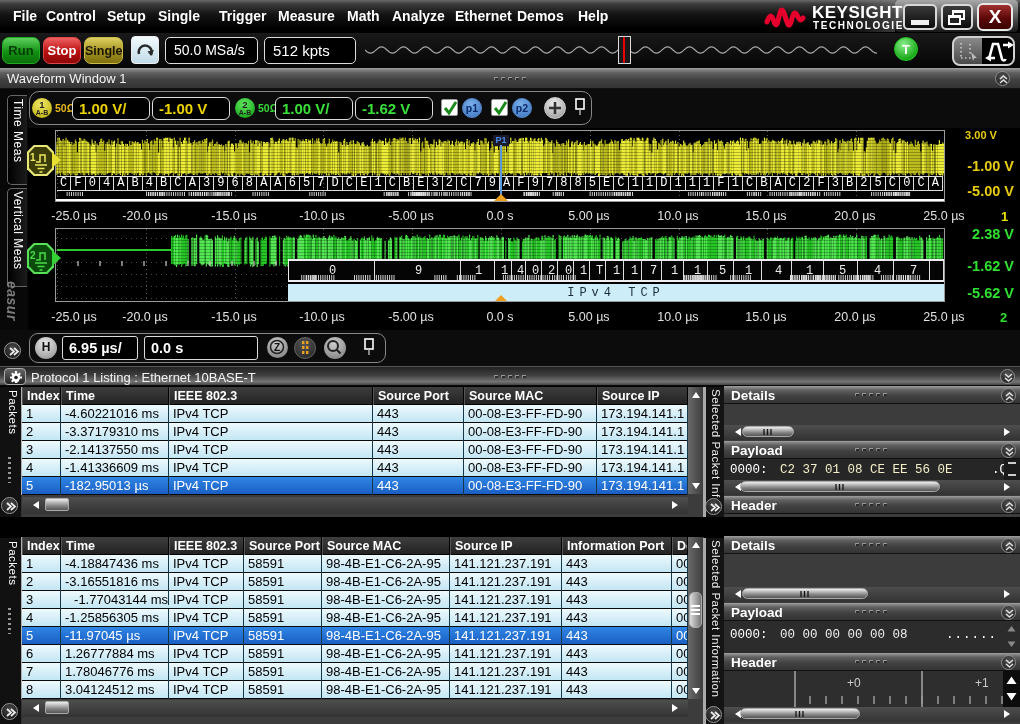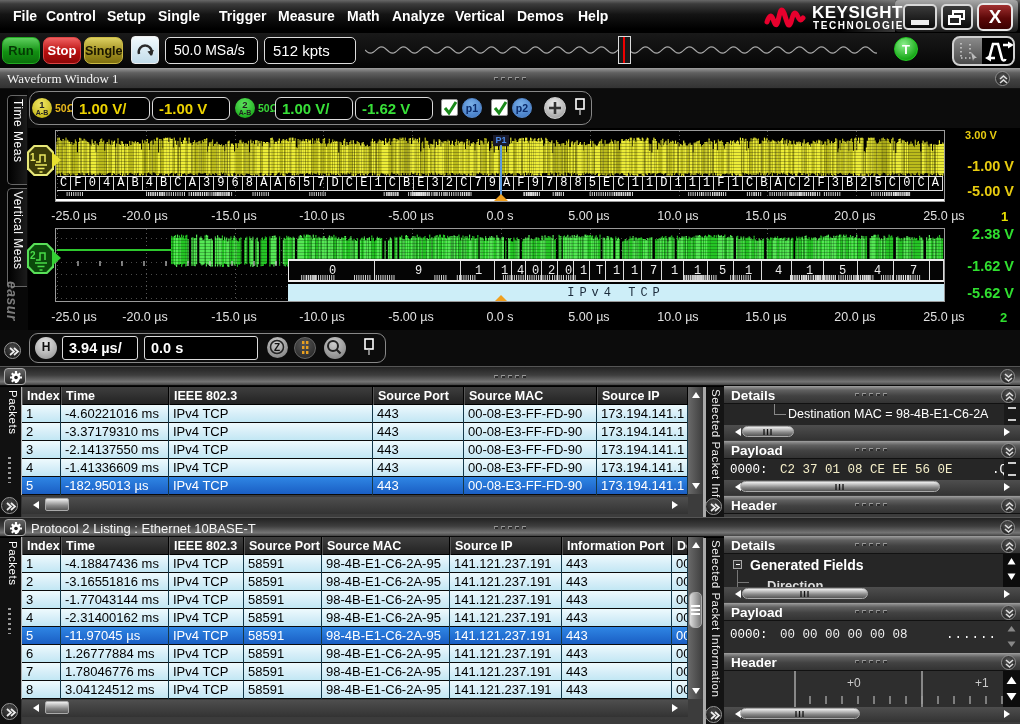--- a/index.html
+++ b/index.html
@@ -12,21 +12,21 @@
 <div id="root">
 <div class="abs" style="left:0;top:0;width:1020px;height:33px;background:linear-gradient(#686868 0%,#3c3c3c 12%,#141414 45%,#000 90%);border-bottom:1px solid #000;">
 <span class="abs" style="left:13px;top:8px;font-size:14px;font-weight:bold;color:#fff;">File</span>
 <span class="abs" style="left:46px;top:8px;font-size:14px;font-weight:bold;color:#fff;">Control</span>
 <span class="abs" style="left:107px;top:8px;font-size:14px;font-weight:bold;color:#fff;">Setup</span>
 <span class="abs" style="left:158px;top:8px;font-size:14px;font-weight:bold;color:#fff;">Single</span>
 <span class="abs" style="left:219px;top:8px;font-size:14px;font-weight:bold;color:#fff;">Trigger</span>
 <span class="abs" style="left:278px;top:8px;font-size:14px;font-weight:bold;color:#fff;">Measure</span>
 <span class="abs" style="left:347px;top:8px;font-size:14px;font-weight:bold;color:#fff;">Math</span>
 <span class="abs" style="left:392px;top:8px;font-size:14px;font-weight:bold;color:#fff;">Analyze</span>
-<span class="abs" style="left:455px;top:8px;font-size:14px;font-weight:bold;color:#fff;">Vertical</span>
+<span class="abs" style="left:455px;top:8px;font-size:14px;font-weight:bold;color:#fff;">Ethernet</span>
 <span class="abs" style="left:517px;top:8px;font-size:14px;font-weight:bold;color:#fff;">Demos</span>
 <span class="abs" style="left:578px;top:8px;font-size:14px;font-weight:bold;color:#fff;">Help</span>
 <div class="abs" style="left:895px;top:0;width:123px;height:32px;border-radius:4px;background:linear-gradient(180deg,#a8a8a8 0%,#828282 25%,#444 65%,#181818 100%);"></div>
 <div class="abs" style="left:840px;top:0;width:55px;height:32px;background:linear-gradient(90deg,rgba(150,150,150,0),rgba(150,150,150,0.38));"></div>
 <svg class="abs" style="left:764px;top:2px" width="46" height="30">
         <path d="M3 20C5 14 7 12 9 17C11 22 12 26 14 19C16 10 17 4 20 11C23 19 24 28 27 20C29 13 30 8 33 13C35 17 36 20 39 16" stroke="#e8002d" stroke-width="5" fill="none" stroke-linejoin="round" stroke-linecap="round"></path>
       </svg>
 <div class="abs" style="left:812px;top:3px;font-size:17px;font-weight:bold;color:#fff;letter-spacing:0.5px;">KEYSIGHT</div>
 <div class="abs" style="left:813px;top:20px;font-size:10px;font-weight:bold;color:#fff;letter-spacing:1.6px;">TECHNOLOGIES</div>
 <div class="abs" style="left:903px;top:4px;width:34px;height:26px;border:2px solid #d8d8d8;border-radius:5px;background:linear-gradient(#3a3a3a,#0a0a0a);">
@@ -70,21 +70,21 @@
             <g stroke="#fff" stroke-width="2.6" fill="none">
               <path d="M7 21L11 6h5l4 15c0.5 2 3 2 3.5 0"></path>
               <path d="M21 7h6M13 20H6"></path>
             </g>
             <path d="M26 3.5L32 7l-6 3.5z" fill="#fff"></path>
             <path d="M9 16.5L3 20l6 3.5z" fill="#fff"></path>
           </svg></div>
       </div>
 </div>
 <div class="abs gbar" style="left:0;top:68px;width:1020px;height:21px;border-top:1px solid #999;border-bottom:1px solid #111;">
-<span class="abs hdrtxt" style="left:7px;top:2px;font-family:Liberation Serif, serif;">Waveform Window 1</span>
+<span class="abs hdrtxt" style="left:7px;top:2px;">Waveform Window 1</span>
 <div style="position:absolute;left:494px;top:8px;width:4px;height:3px;background:#2c2c2c;border-top:1px solid #999;border-left:1px solid #888;"></div>
       <div style="position:absolute;left:501px;top:8px;width:4px;height:3px;background:#2c2c2c;border-top:1px solid #999;border-left:1px solid #888;"></div>
       <div style="position:absolute;left:508px;top:8px;width:4px;height:3px;background:#2c2c2c;border-top:1px solid #999;border-left:1px solid #888;"></div>
       <div style="position:absolute;left:515px;top:8px;width:4px;height:3px;background:#2c2c2c;border-top:1px solid #999;border-left:1px solid #888;"></div>
       <div style="position:absolute;left:522px;top:8px;width:4px;height:3px;background:#2c2c2c;border-top:1px solid #999;border-left:1px solid #888;"></div>
 <div style="position:absolute;left:995px;top:2px;width:15px;height:15px;border-radius:50%;background:radial-gradient(circle at 50% 35%,#555,#181818);border:1px solid #909090;"><svg width="15" height="15" style="transform:rotate(180deg)">
           <path d="M4 4l3.5 3L11 4M4 8l3.5 3L11 8" stroke="#ddd" stroke-width="1.6" fill="none"></path>
         </svg></div>
 </div>
 <div class="abs" style="left:0;top:89px;width:28px;height:277px;background:#080808;">
@@ -364,21 +364,21 @@
 <div class="abs" style="left:881px;top:8px;width:70px;text-align:center;font-size:12.5px;color:#e0e0e0;">25.0 µs</div>
 <span class="abs" style="left:972px;top:8px;font-size:13px;font-weight:bold;color:#30e030;">2</span>
 </div>
 <div class="abs" style="left:0;top:330px;width:1020px;height:36px;background:#0c0c0c;">
 <div style="position:absolute;left:4px;top:12px;width:17px;height:17px;border-radius:50%;background:radial-gradient(circle at 50% 35%,#4a4a4a,#111);border:1px solid #9a9a9a;"><svg width="17" height="17" style="transform:rotate(0deg)">
           <path d="M5 5l4 3.5L5 12M9 5l4 3.5L9 12" stroke="#eee" stroke-width="1.7" fill="none"></path>
         </svg></div>
 <div class="abs" style="left:29px;top:3px;width:357px;height:30px;border:1px solid #888;border-radius:9px;"></div>
 <div class="abs" style="left:35px;top:7px;width:22px;height:22px;border-radius:50%;background:radial-gradient(circle at 45% 30%,#e8e8e8,#8a8a8a);text-align:center;line-height:21px;font-size:12px;font-weight:bold;color:#111;">H</div>
 <div class="vbox" style="left:62px;top:6px;width:76px;height:24px;border-radius:3px;">
-        <span class="abs" style="left:6px;top:3px;font-size:14.5px;color:#fff;">3.94 µs/</span>
+        <span class="abs" style="left:6px;top:3px;font-size:14.5px;color:#fff;">6.95 µs/</span>
       </div>
 <div class="vbox" style="left:144px;top:6px;width:114px;height:24px;border-radius:3px;">
         <span class="abs" style="left:6px;top:3px;font-size:14.5px;color:#fff;">0.0 s</span>
       </div>
 <div class="abs" style="left:267px;top:7px;width:21px;height:21px;border-radius:50%;background:radial-gradient(circle at 45% 30%,#ccc,#777);"><svg width="20" height="20">
           <circle cx="10" cy="10" r="6.5" stroke="#222" stroke-width="1.5" fill="none"></circle>
           <text x="7" y="14" font-size="10" font-weight="bold" fill="#111">Z</text>
         </svg></div>
 <div class="abs" style="left:294px;top:7px;width:22px;height:22px;border-radius:50%;background:radial-gradient(circle at 45% 30%,#555,#222);border:1px solid #666;"><svg width="20" height="20">
           <g fill="#e8a020">
@@ -402,20 +402,21 @@
 <div class="abs gbar2" style="left:0;top:366px;width:1020px;height:20px;border-top:1px solid #555;border-bottom:1px solid #0a0a0a;">
       <div style="position:absolute;left:4px;top:1px;width:22px;height:17px;border-radius:4px;background:linear-gradient(#666,#222);border:1px solid #aaa;"><svg width="22" height="17">
           <g fill="#fff">
             <circle cx="11" cy="8.5" r="4.2"></circle>
             <g stroke="#fff" stroke-width="2.2">
               <path d="M11 2v3M11 11v3M5 8.5h3M14 8.5h3M6.8 4.3l2 2M13.2 12.7l-2-2M15.2 4.3l-2 2M6.8 12.7l2-2"></path>
             </g>
             <circle cx="11" cy="8.5" r="1.8" fill="#222"></circle>
           </g>
         </svg></div>
+      <span class="abs hdrtxt" style="left:31px;top:3px;">Protocol 1 Listing : Ethernet 10BASE-T</span>
       <div style="position:absolute;left:494px;top:8px;width:4px;height:3px;background:#2c2c2c;border-top:1px solid #999;border-left:1px solid #888;"></div>
       <div style="position:absolute;left:501px;top:8px;width:4px;height:3px;background:#2c2c2c;border-top:1px solid #999;border-left:1px solid #888;"></div>
       <div style="position:absolute;left:508px;top:8px;width:4px;height:3px;background:#2c2c2c;border-top:1px solid #999;border-left:1px solid #888;"></div>
       <div style="position:absolute;left:515px;top:8px;width:4px;height:3px;background:#2c2c2c;border-top:1px solid #999;border-left:1px solid #888;"></div>
       <div style="position:absolute;left:522px;top:8px;width:4px;height:3px;background:#2c2c2c;border-top:1px solid #999;border-left:1px solid #888;"></div>
       <div style="position:absolute;left:1000px;top:2px;width:15px;height:15px;border-radius:50%;background:radial-gradient(circle at 50% 35%,#555,#181818);border:1px solid #909090;"><svg width="15" height="15" style="transform:rotate(0deg)">
           <path d="M4 4l3.5 3L11 4M4 8l3.5 3L11 8" stroke="#ddd" stroke-width="1.6" fill="none"></path>
         </svg></div>
     </div>
 <div class="abs" style="left:0;top:387px;width:710px;height:130px;background:#3c3c3c;">
@@ -505,29 +506,20 @@
       <span class="abs" style="left:7px;top:1px;font-size:13.5px;font-weight:bold;color:#fff;">Details</span>
       <div style="position:absolute;left:131px;top:6px;width:4px;height:3px;background:#2c2c2c;border-top:1px solid #999;border-left:1px solid #888;"></div>
       <div style="position:absolute;left:138px;top:6px;width:4px;height:3px;background:#2c2c2c;border-top:1px solid #999;border-left:1px solid #888;"></div>
       <div style="position:absolute;left:145px;top:6px;width:4px;height:3px;background:#2c2c2c;border-top:1px solid #999;border-left:1px solid #888;"></div>
       <div style="position:absolute;left:152px;top:6px;width:4px;height:3px;background:#2c2c2c;border-top:1px solid #999;border-left:1px solid #888;"></div>
       <div style="position:absolute;left:159px;top:6px;width:4px;height:3px;background:#2c2c2c;border-top:1px solid #999;border-left:1px solid #888;"></div>
       <div style="position:absolute;left:277px;top:1px;width:15px;height:15px;border-radius:50%;background:radial-gradient(circle at 50% 35%,#555,#181818);border:1px solid #909090;"><svg width="15" height="15" style="transform:rotate(180deg)">
           <path d="M4 4l3.5 3L11 4M4 8l3.5 3L11 8" stroke="#ddd" stroke-width="1.6" fill="none"></path>
         </svg></div>
     </div>
-<div class="abs" style="left:724px;top:404px;width:296px;height:21px;background:#262626;">
-      <div class="abs" style="left:50px;top:0;width:1px;height:10px;background:#888;"></div>
-      <div class="abs" style="left:50px;top:10px;width:12px;height:1px;background:#888;"></div>
-      <span class="abs" style="left:64px;top:3px;font-size:12.5px;color:#fff;white-space:nowrap;">Destination MAC = 98-4B-E1-C6-2A</span>
-      <div class="abs" style="left:280px;top:0;width:16px;height:21px;background:#1a1a1a;">
-        <div class="abs" style="left:4px;top:3px;width:8px;height:2px;background:#ccc;"></div>
-        <div class="abs" style="left:4px;top:15px;width:8px;height:2px;background:#ccc;"></div>
-      </div>
-    </div>
 <div class="abs" style="left:724px;top:425px;width:296px;height:15px;background:linear-gradient(#4e4e4e,#333);">
       <svg class="abs" style="left:9px;top:2px" width="10" height="10">
         <path d="M8 1L2 5l6 4z" fill="#fff"></path>
       </svg>
       <svg class="abs" style="left:278px;top:2px" width="10" height="10">
         <path d="M2 1l6 4-6 4z" fill="#fff"></path>
       </svg>
       <div class="abs" style="left:18px;top:1px;width:52px;height:11px;border-radius:6px;background:linear-gradient(#efefef,#888 60%,#555);border:1px solid #aaa;">
         <div class="abs" style="left:0;top:0;width:100%;text-align:center;font-size:9px;font-weight:bold;color:#111;line-height:10px;letter-spacing:1px;">III</div>
       </div>
@@ -570,40 +562,20 @@
       <div style="position:absolute;left:145px;top:6px;width:4px;height:3px;background:#2c2c2c;border-top:1px solid #999;border-left:1px solid #888;"></div>
       <div style="position:absolute;left:152px;top:6px;width:4px;height:3px;background:#2c2c2c;border-top:1px solid #999;border-left:1px solid #888;"></div>
       <div style="position:absolute;left:159px;top:6px;width:4px;height:3px;background:#2c2c2c;border-top:1px solid #999;border-left:1px solid #888;"></div>
       <div style="position:absolute;left:277px;top:1px;width:15px;height:15px;border-radius:50%;background:radial-gradient(circle at 50% 35%,#555,#181818);border:1px solid #909090;"><svg width="15" height="15" style="transform:rotate(180deg)">
           <path d="M4 4l3.5 3L11 4M4 8l3.5 3L11 8" stroke="#ddd" stroke-width="1.6" fill="none"></path>
         </svg></div>
     </div>
 <div style="position:absolute;left:705px;top:498px;width:17px;height:17px;border-radius:50%;background:radial-gradient(circle at 50% 35%,#4a4a4a,#111);border:1px solid #9a9a9a;"><svg width="17" height="17" style="transform:rotate(0deg)">
         <path d="M5 5l4 3.5L5 12M9 5l4 3.5L9 12" stroke="#eee" stroke-width="1.7" fill="none"></path>
       </svg></div>
-<div class="abs gbar2" style="left:0;top:517px;width:1020px;height:20px;border-top:1px solid #555;border-bottom:1px solid #0a0a0a;">
-      <div style="position:absolute;left:4px;top:1px;width:22px;height:17px;border-radius:4px;background:linear-gradient(#666,#222);border:1px solid #aaa;"><svg width="22" height="17">
-          <g fill="#fff">
-            <circle cx="11" cy="8.5" r="4.2"></circle>
-            <g stroke="#fff" stroke-width="2.2">
-              <path d="M11 2v3M11 11v3M5 8.5h3M14 8.5h3M6.8 4.3l2 2M13.2 12.7l-2-2M15.2 4.3l-2 2M6.8 12.7l2-2"></path>
-            </g>
-            <circle cx="11" cy="8.5" r="1.8" fill="#222"></circle>
-          </g>
-        </svg></div>
-      <span class="abs hdrtxt" style="left:31px;top:3px;">Protocol 2 Listing : Ethernet 10BASE-T</span>
-      <div style="position:absolute;left:494px;top:8px;width:4px;height:3px;background:#2c2c2c;border-top:1px solid #999;border-left:1px solid #888;"></div>
-      <div style="position:absolute;left:501px;top:8px;width:4px;height:3px;background:#2c2c2c;border-top:1px solid #999;border-left:1px solid #888;"></div>
-      <div style="position:absolute;left:508px;top:8px;width:4px;height:3px;background:#2c2c2c;border-top:1px solid #999;border-left:1px solid #888;"></div>
-      <div style="position:absolute;left:515px;top:8px;width:4px;height:3px;background:#2c2c2c;border-top:1px solid #999;border-left:1px solid #888;"></div>
-      <div style="position:absolute;left:522px;top:8px;width:4px;height:3px;background:#2c2c2c;border-top:1px solid #999;border-left:1px solid #888;"></div>
-      <div style="position:absolute;left:1000px;top:2px;width:15px;height:15px;border-radius:50%;background:radial-gradient(circle at 50% 35%,#555,#181818);border:1px solid #909090;"><svg width="15" height="15" style="transform:rotate(0deg)">
-          <path d="M4 4l3.5 3L11 4M4 8l3.5 3L11 8" stroke="#ddd" stroke-width="1.6" fill="none"></path>
-        </svg></div>
-    </div>
 <div class="abs" style="left:0;top:538px;width:710px;height:186px;background:#3c3c3c;">
 <div class="abs" style="left:0;top:0;width:22px;height:186px;background:#111;border-right:1px solid #333;"></div>
 <div style="position:absolute;left:4px;top:3px;width:15px;height:62px;overflow:hidden;">
         <div style="position:absolute;left:0;top:0;width:15px;height:400px;writing-mode:vertical-rl;font-size:11.5px;color:#fff;font-weight:normal;text-align:left;letter-spacing:0.5px;white-space:nowrap;">Packets</div>
       </div>
 <div class="abs" style="left:8px;top:70px;width:3px;height:26px;background:repeating-linear-gradient(#999 0 2px,transparent 2px 5px);"></div>
 </div>
 <div class="abs" style="left:21px;top:537px;width:1px;height:162px;background:#b0b0b0;"></div>
     <div class="abs" style="left:22px;top:537px;width:666px;height:18px;background:linear-gradient(#3e3e3e,#232323);border-bottom:1px solid #000;">
       <div class="abs" style="left:0px;top:0;width:39px;height:18px;border-right:1px solid #000;border-left:1px solid #555;font-size:12.5px;font-weight:bold;color:#fff;padding:2px 0 0 4px;white-space:nowrap;overflow:hidden;">Index</div>
@@ -630,31 +602,31 @@
       <div class="abs" style="left:39px;top:0;width:108px;height:17.95px;border-right:1px solid #14384a;font-size:13px;padding:1px 0 0 4px;white-space:nowrap;overflow:hidden;">-3.16551816 ms</div>
       <div class="abs" style="left:147px;top:0;width:75px;height:17.95px;border-right:1px solid #14384a;font-size:13px;padding:1px 0 0 4px;white-space:nowrap;overflow:hidden;">IPv4 TCP</div>
       <div class="abs" style="left:222px;top:0;width:78px;height:17.95px;border-right:1px solid #14384a;font-size:13px;padding:1px 0 0 4px;white-space:nowrap;overflow:hidden;">58591</div>
       <div class="abs" style="left:300px;top:0;width:128px;height:17.95px;border-right:1px solid #14384a;font-size:13px;padding:1px 0 0 4px;white-space:nowrap;overflow:hidden;">98-4B-E1-C6-2A-95</div>
       <div class="abs" style="left:428px;top:0;width:112px;height:17.95px;border-right:1px solid #14384a;font-size:13px;padding:1px 0 0 4px;white-space:nowrap;overflow:hidden;">141.121.237.191</div>
       <div class="abs" style="left:540px;top:0;width:110px;height:17.95px;border-right:1px solid #14384a;font-size:13px;padding:1px 0 0 4px;white-space:nowrap;overflow:hidden;">443</div>
       <div class="abs" style="left:650px;top:0;width:16px;height:17.95px;border-right:1px solid #14384a;font-size:13px;padding:1px 0 0 4px;white-space:nowrap;overflow:hidden;">00</div>
     </div>
     <div class="abs" style="left:22px;top:590.9px;width:666px;height:17.95px;background:linear-gradient(#eefafd,#d6eef8 55%,#c2e7f4);border-bottom:1px solid #0a0a0a;color:#000;">
       <div class="abs" style="left:0px;top:0;width:39px;height:17.95px;border-right:1px solid #14384a;font-size:13px;padding:1px 0 0 4px;white-space:nowrap;overflow:hidden;">3</div>
-      <div class="abs" style="left:39px;top:0;width:108px;height:14px;border-right:1px solid #14384a;font-size:13px;padding:1px 0 0 4px;white-space:nowrap;overflow:hidden;">-1.77043144 ms</div>
+      <div class="abs" style="left:39px;top:0;width:108px;height:14px;border-right:1px solid #14384a;font-size:13px;padding:1px 0 0 4px;white-space:nowrap;overflow:hidden;text-align:right;">-1.77043144 ms</div>
       <div class="abs" style="left:147px;top:0;width:75px;height:17.95px;border-right:1px solid #14384a;font-size:13px;padding:1px 0 0 4px;white-space:nowrap;overflow:hidden;">IPv4 TCP</div>
       <div class="abs" style="left:222px;top:0;width:78px;height:17.95px;border-right:1px solid #14384a;font-size:13px;padding:1px 0 0 4px;white-space:nowrap;overflow:hidden;">58591</div>
       <div class="abs" style="left:300px;top:0;width:128px;height:17.95px;border-right:1px solid #14384a;font-size:13px;padding:1px 0 0 4px;white-space:nowrap;overflow:hidden;">98-4B-E1-C6-2A-95</div>
       <div class="abs" style="left:428px;top:0;width:112px;height:17.95px;border-right:1px solid #14384a;font-size:13px;padding:1px 0 0 4px;white-space:nowrap;overflow:hidden;">141.121.237.191</div>
       <div class="abs" style="left:540px;top:0;width:110px;height:17.95px;border-right:1px solid #14384a;font-size:13px;padding:1px 0 0 4px;white-space:nowrap;overflow:hidden;">443</div>
       <div class="abs" style="left:650px;top:0;width:16px;height:17.95px;border-right:1px solid #14384a;font-size:13px;padding:1px 0 0 4px;white-space:nowrap;overflow:hidden;">00</div>
     </div>
     <div class="abs" style="left:22px;top:608.9px;width:666px;height:17.95px;background:linear-gradient(#eefafd,#d6eef8 55%,#c2e7f4);border-bottom:1px solid #0a0a0a;color:#000;">
       <div class="abs" style="left:0px;top:0;width:39px;height:17.95px;border-right:1px solid #14384a;font-size:13px;padding:1px 0 0 4px;white-space:nowrap;overflow:hidden;">4</div>
-      <div class="abs" style="left:39px;top:0;width:108px;height:17.95px;border-right:1px solid #14384a;font-size:13px;padding:1px 0 0 4px;white-space:nowrap;overflow:hidden;">-2.31400162 ms</div>
+      <div class="abs" style="left:39px;top:0;width:108px;height:17.95px;border-right:1px solid #14384a;font-size:13px;padding:1px 0 0 4px;white-space:nowrap;overflow:hidden;">-1.25856305 ms</div>
       <div class="abs" style="left:147px;top:0;width:75px;height:17.95px;border-right:1px solid #14384a;font-size:13px;padding:1px 0 0 4px;white-space:nowrap;overflow:hidden;">IPv4 TCP</div>
       <div class="abs" style="left:222px;top:0;width:78px;height:17.95px;border-right:1px solid #14384a;font-size:13px;padding:1px 0 0 4px;white-space:nowrap;overflow:hidden;">58591</div>
       <div class="abs" style="left:300px;top:0;width:128px;height:17.95px;border-right:1px solid #14384a;font-size:13px;padding:1px 0 0 4px;white-space:nowrap;overflow:hidden;">98-4B-E1-C6-2A-95</div>
       <div class="abs" style="left:428px;top:0;width:112px;height:17.95px;border-right:1px solid #14384a;font-size:13px;padding:1px 0 0 4px;white-space:nowrap;overflow:hidden;">141.121.237.191</div>
       <div class="abs" style="left:540px;top:0;width:110px;height:17.95px;border-right:1px solid #14384a;font-size:13px;padding:1px 0 0 4px;white-space:nowrap;overflow:hidden;">443</div>
       <div class="abs" style="left:650px;top:0;width:16px;height:17.95px;border-right:1px solid #14384a;font-size:13px;padding:1px 0 0 4px;white-space:nowrap;overflow:hidden;">00</div>
     </div>
     <div class="abs" style="left:22px;top:626.8px;width:666px;height:17.95px;background:linear-gradient(#2f86e4,#1a5ec4);border-bottom:1px solid #0a0a0a;color:#fff;">
       <div class="abs" style="left:0px;top:0;width:39px;height:17.95px;border-right:1px solid #14384a;font-size:13px;padding:1px 0 0 4px;white-space:nowrap;overflow:hidden;">5</div>
       <div class="abs" style="left:39px;top:0;width:108px;height:17.95px;border-right:1px solid #14384a;font-size:13px;padding:1px 0 0 4px;white-space:nowrap;overflow:hidden;">-11.97045 µs</div>
@@ -729,37 +701,20 @@
 <div class="abs gbar" style="left:724px;top:536px;width:296px;height:18px;border-top:1px solid #999;border-bottom:1px solid #111;">
       <span class="abs" style="left:7px;top:1px;font-size:13.5px;font-weight:bold;color:#fff;">Details</span>
       <div style="position:absolute;left:131px;top:6px;width:4px;height:3px;background:#2c2c2c;border-top:1px solid #999;border-left:1px solid #888;"></div>
       <div style="position:absolute;left:138px;top:6px;width:4px;height:3px;background:#2c2c2c;border-top:1px solid #999;border-left:1px solid #888;"></div>
       <div style="position:absolute;left:145px;top:6px;width:4px;height:3px;background:#2c2c2c;border-top:1px solid #999;border-left:1px solid #888;"></div>
       <div style="position:absolute;left:152px;top:6px;width:4px;height:3px;background:#2c2c2c;border-top:1px solid #999;border-left:1px solid #888;"></div>
       <div style="position:absolute;left:159px;top:6px;width:4px;height:3px;background:#2c2c2c;border-top:1px solid #999;border-left:1px solid #888;"></div>
       <div style="position:absolute;left:277px;top:1px;width:15px;height:15px;border-radius:50%;background:radial-gradient(circle at 50% 35%,#555,#181818);border:1px solid #909090;"><svg width="15" height="15" style="transform:rotate(180deg)">
           <path d="M4 4l3.5 3L11 4M4 8l3.5 3L11 8" stroke="#ddd" stroke-width="1.6" fill="none"></path>
         </svg></div>
-    </div>
-<div class="abs" style="left:724px;top:554px;width:296px;height:33px;background:#262626;overflow:hidden;">
-      <div class="abs" style="left:9px;top:6px;width:9px;height:9px;background:#333;border:1px solid #aaa;">
-        <div class="abs" style="left:1.5px;top:3px;width:4px;height:1px;background:#fff;"></div>
-      </div>
-      <div class="abs" style="left:13px;top:16px;width:1px;height:17px;background:#777;"></div>
-      <span class="abs" style="left:26px;top:3px;font-size:14px;font-weight:bold;color:#fff;">Generated Fields</span>
-      <div class="abs" style="left:13px;top:28px;width:12px;height:1px;background:#777;"></div>
-      <span class="abs" style="left:43px;top:24px;font-size:13px;font-weight:bold;color:#ddd;">Direction</span>
-      <div class="abs" style="left:279px;top:0;width:17px;height:33px;background:#0c0c0c;">
-        <svg class="abs" style="left:3px;top:2px" width="11" height="11">
-          <path d="M1.5 8.5L5.5 2l4 6.5z" fill="#fff"></path>
-        </svg>
-        <svg class="abs" style="left:3px;top:17px" width="11" height="11">
-          <path d="M1.5 2.5L5.5 9l4-6.5z" fill="#fff"></path>
-        </svg>
-      </div>
     </div>
 <div class="abs" style="left:724px;top:587px;width:296px;height:15px;background:linear-gradient(#4e4e4e,#333);">
       <svg class="abs" style="left:9px;top:2px" width="10" height="10">
         <path d="M8 1L2 5l6 4z" fill="#fff"></path>
       </svg>
       <svg class="abs" style="left:278px;top:2px" width="10" height="10">
         <path d="M2 1l6 4-6 4z" fill="#fff"></path>
       </svg>
       <div class="abs" style="left:18px;top:1px;width:126px;height:11px;border-radius:6px;background:linear-gradient(#efefef,#888 60%,#555);border:1px solid #aaa;">
         <div class="abs" style="left:0;top:0;width:100%;text-align:center;font-size:9px;font-weight:bold;color:#111;line-height:10px;letter-spacing:1px;">III</div>

